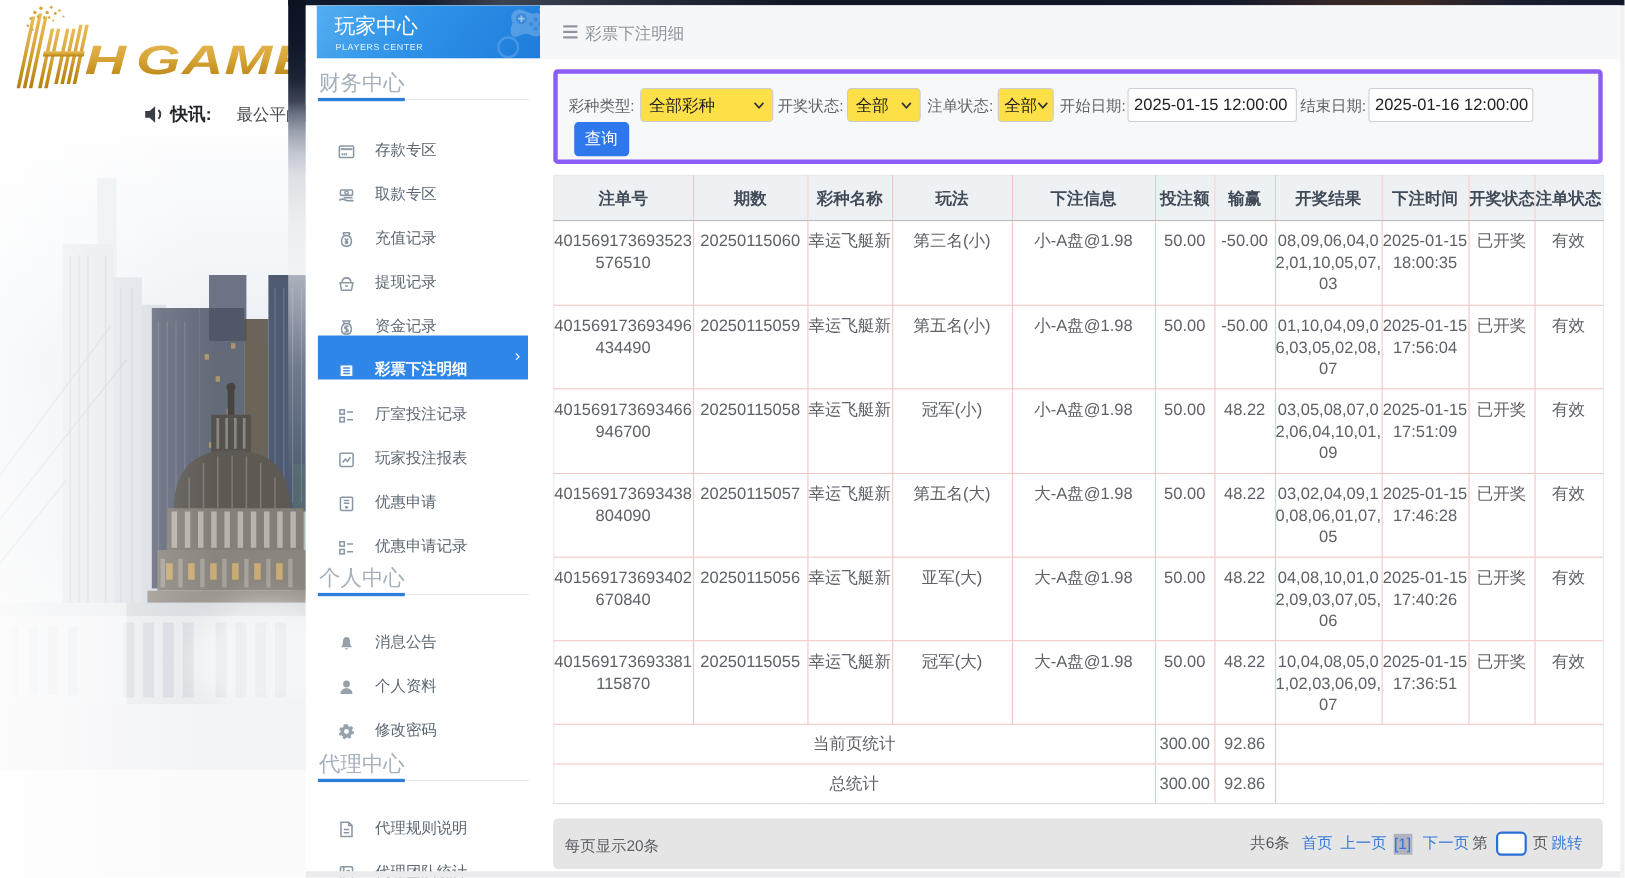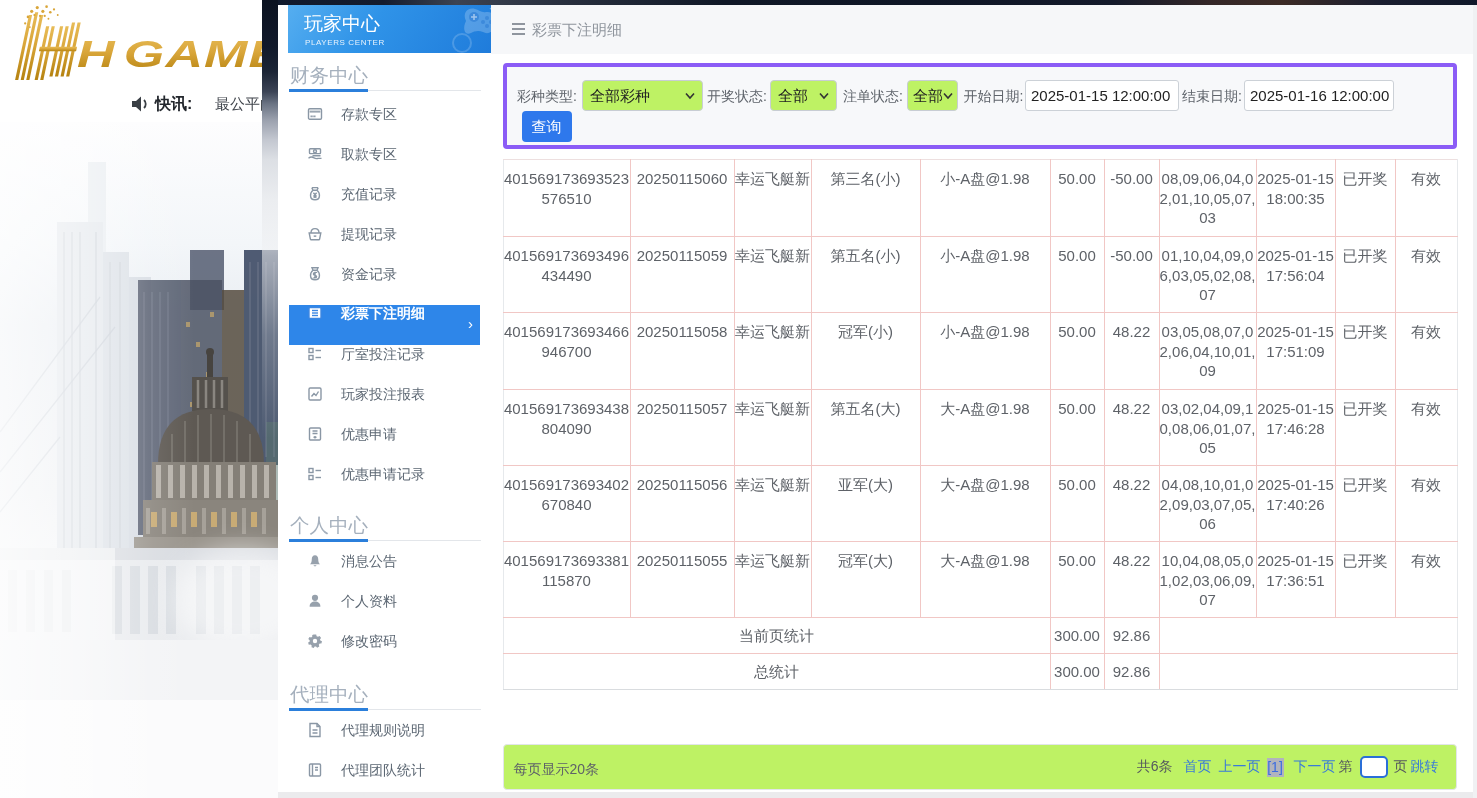--- a/index.html
+++ b/index.html
@@ -3,30 +3,30 @@
 <meta charset="utf-8">
 <style>
   * { margin:0; padding:0; box-sizing:border-box; }
   html,body { width:1477px; height:798px; overflow:hidden; }
   body { font-family:"Liberation Sans", sans-serif; position:relative; background:#fff; }
   .abs { position:absolute; }
   
   .sect { position:absolute; left:12px; font-size:19.5px; color:#a5b0bd; }
   .sline { position:absolute; left:11px; width:192px; height:1px; background:#e3e6ea; }
   .sline i { position:absolute; left:0; top:-1px; width:79px; height:3px; background:#2b7fdb; display:block; }
-  .mi { position:absolute; left:11px; width:202px; height:40px; display:flex; align-items:flex-start; font-size:14px; color:#5c6773; }
+  .mi { position:absolute; left:11px; width:202px; height:40px; display:flex; align-items:flex-end; font-size:14px; color:#5c6773; }
   .mi svg { width:16px; height:16px; margin-left:18px; margin-right:18px; stroke:#8a97a5; stroke-width:1.4; fill:none; flex:none; }
   .mi.active { background:#2e86e9; color:#fff; width:191px; }
   .mi.active svg { stroke:#3c87e2; fill:#fff; }
   .mi svg.fi { fill:#97a1ac; stroke:none; }
   .mi.active span { font-weight:bold; }
   .mi b { position:absolute; right:7px; top:10px; font-size:15px; font-weight:normal; color:#fff; }
   
   .flabel { font-size:14px; color:#5f646b; position:absolute; top:21px; }
-  .fsel { position:absolute; top:13px; height:31px; background:#bef264; border:1px solid #c8cdd4; border-radius:4px; font-size:15px; color:#222; }
+  .fsel { position:absolute; top:13px; height:31px; background:#fde047; border:1px solid #c8cdd4; border-radius:4px; font-size:15px; color:#222; }
   .fsel .t { position:absolute; left:7px; top:6px; }
   .fsel svg { position:absolute; right:7px; top:11px; width:10px; height:8px; }
   .finp { position:absolute; top:13px; height:31px; background:#fff; border:1px solid #ccd1d7; border-radius:3px; font-size:15px; color:#222;padding-left:22px; }
   .finp .t { position:absolute; left:5px; top:6px; white-space:nowrap; }
   
   table.dt { border-collapse:collapse; table-layout:fixed; width:954px; font-size:15px; color:#5e6268; }
   table.dt th { background:#eef1f4; color:#404b57; font-weight:bold; height:41px; border:1px solid #f1c7c5; border-top:1px solid #e6e9ec; border-bottom:1px solid #b8bcc1; padding:0; white-space:nowrap; overflow:hidden; }
   table.dt td { border:1px solid #f1c7c5; border-top:1px solid #eddfdf; text-align:center; vertical-align:top; padding:9px 0 0 0; line-height:19.5px; word-break:break-all; }
   table.dt td.sum { vertical-align:middle; padding:0 1px; }
   table.dt th:first-child, table.dt td:first-child { border-left:1px solid #e6e9ec; }
@@ -449,20 +449,33 @@
           <col style="width:109px">
           <col style="width:130px">
           <col style="width:54px">
           <col style="width:55px">
           <col style="width:97px">
           <col style="width:79px">
           <col style="width:60px">
           <col style="width:62px">
       </colgroup>
       <tbody>
+          <tr>
+        <th>注单号</th>
+            <th>期数</th>
+            <th>彩种名称</th>
+            <th>玩法</th>
+            <th>下注信息</th>
+            <th>投注额</th>
+            <th>输赢</th>
+            <th>开奖结果</th>
+            <th>下注时间</th>
+            <th>开奖状态</th>
+            <th>注单状态</th>
+      </tr>
       <tr style="height:77px;">
         <td>401569173693523576510</td>
             <td>20250115060</td>
             <td class="nw">幸运飞艇新</td>
             <td>第三名(小)</td>
             <td>小-A盘@1.98</td>
             <td>50.00</td>
             <td>-50.00</td>
             <td>08,09,06,04,02,01,10,05,07,03</td>
             <td>2025-01-15 18:00:35</td>
@@ -542,21 +555,21 @@
       </tr>
       <tr style="height:36px;" class="last">
         <td class="sum" colspan="5">总统计</td>
             <td class="sum">300.00</td>
             <td class="sum">92.86</td>
             <td class="sum" colspan="4"></td>
       </tr>
     </tbody>
       </table>
   </div>
-  <div id="pagerbox" class="abs" style="left:11.5px;top:739px;width:954px;height:46px;background:#bef264;border:1px solid #e2e5e9;border-radius:4px;font-size:14px;">
+  <div id="pagerbox" class="abs" style="left:11.5px;top:739px;width:954px;height:46px;background:#e5e5e5;border:1px solid #e2e5e9;border-radius:4px;font-size:14px;">
     <div class="abs" style="left:10px;top:16px;color:#5e6268;">每页显示20条</div>
     <div class="abs" style="right:17px;top:0;height:100%;display:flex;align-items:center;color:#55595e;">
       <span>共6条</span>
       <span class="plink" style="margin-left:11px;">首页</span>
       <span class="plink" style="margin-left:7px;">上一页</span>
       <span style="margin-left:6px;background:#b1b3bd;color:#3a6ce0;width:17px;height:19px;text-align:center;line-height:19px;display:inline-block;">[1]</span>
       <span class="plink" style="margin-left:10px;">下一页</span>
       <span style="margin-left:3px;">第</span>
       <span style="margin-left:7px;width:28px;height:22px;background:#fff;border:2px solid #2a6fd8;border-radius:5px;display:inline-block;"></span>
       <span style="margin-left:6px;">页</span>

